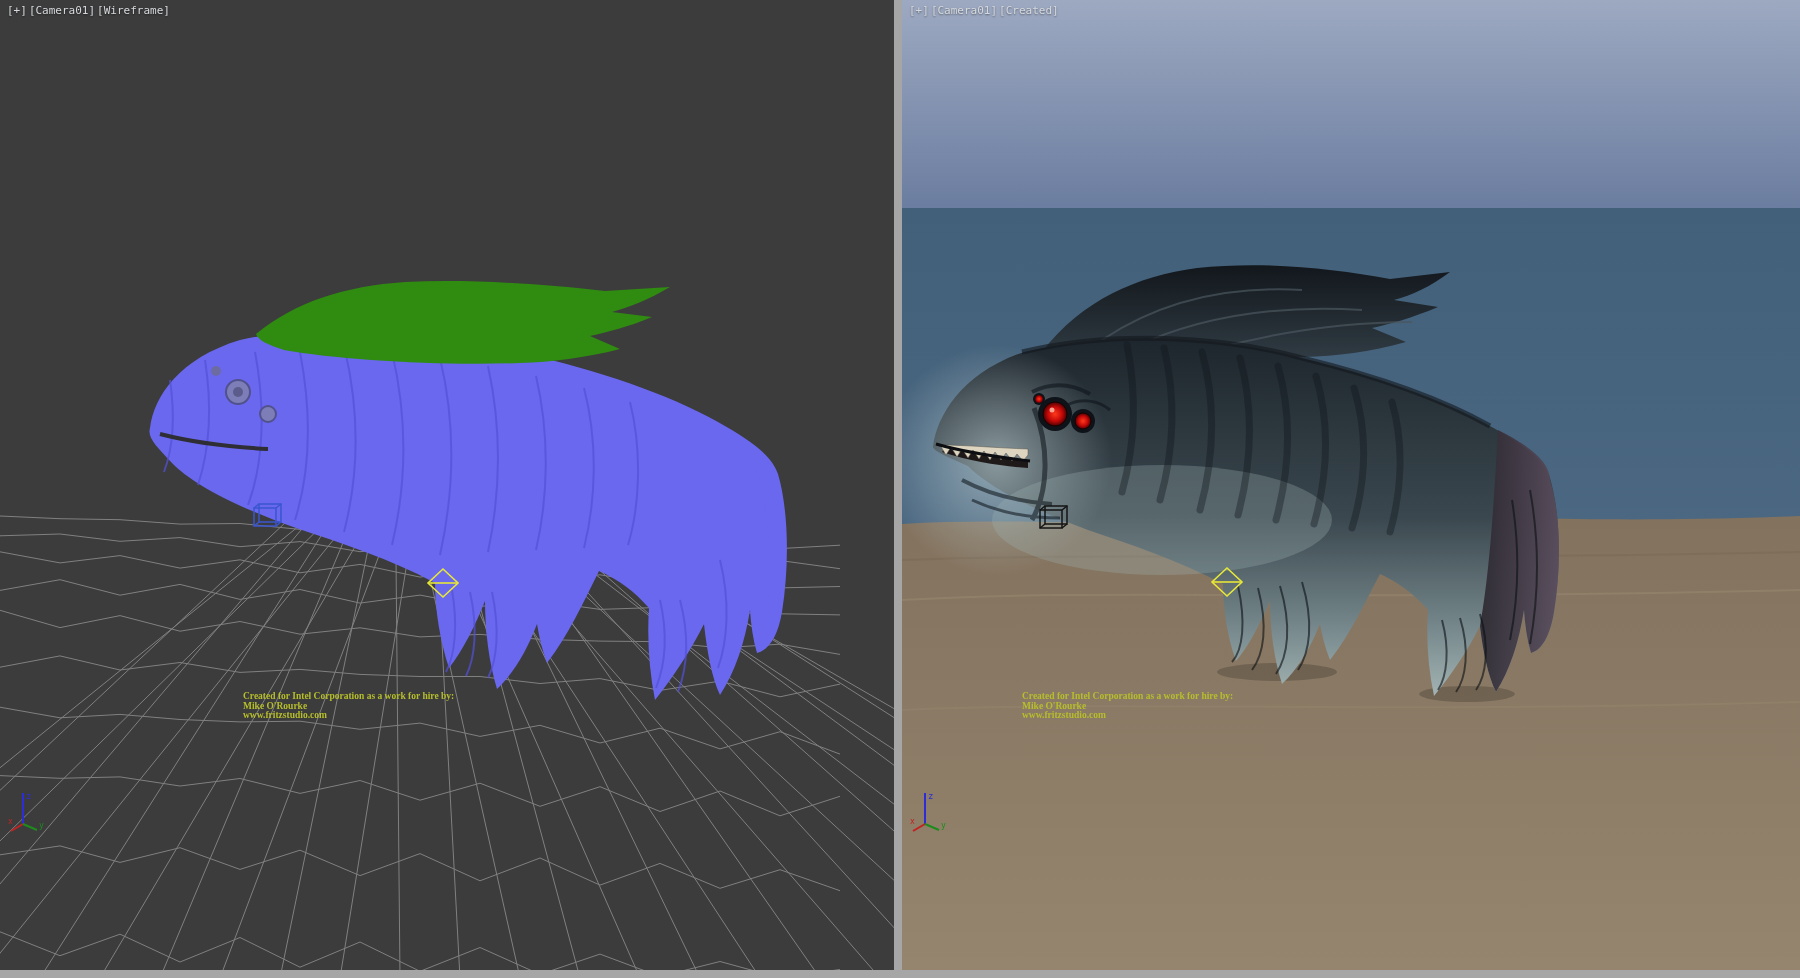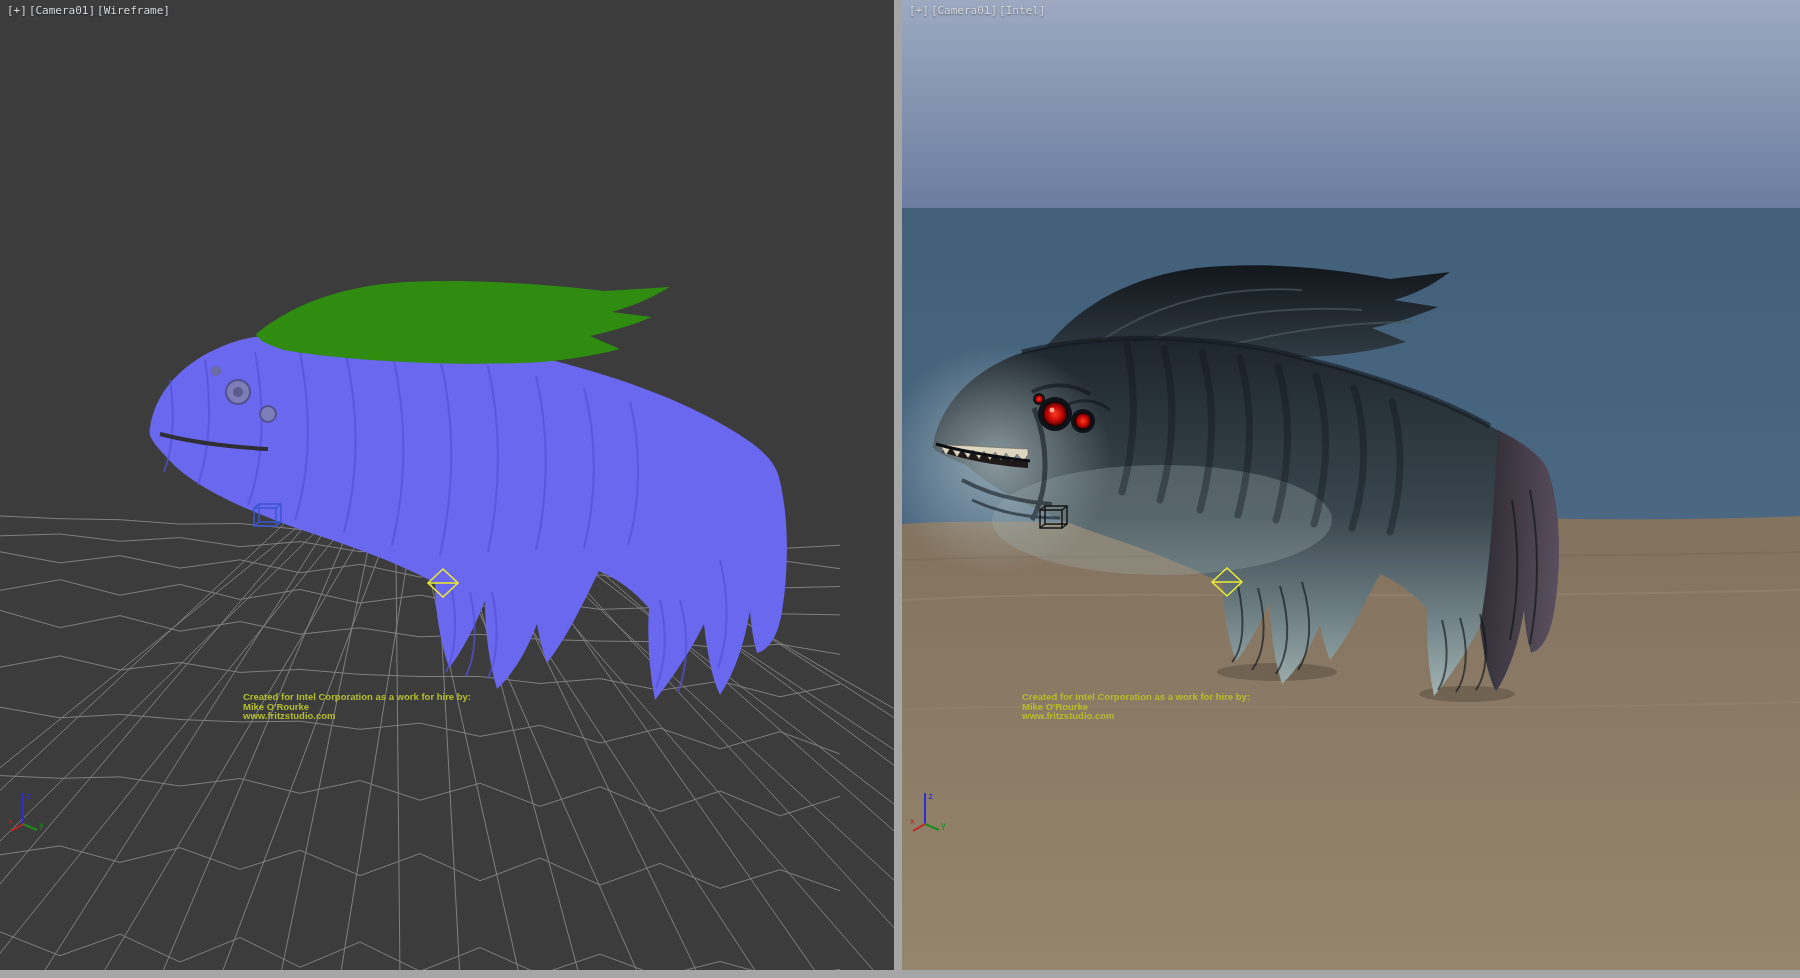--- a/index.html
+++ b/index.html
@@ -7,21 +7,21 @@
          font-family:"Liberation Sans",sans-serif;}
   .vp{position:absolute;top:0;height:970px;overflow:hidden;}
   .vp-left{left:0;width:894px;background:#3c3c3c;}
   .vp-right{left:902px;width:898px;background:#6b7da0;}
   .scene{position:absolute;left:0;top:0;width:100%;height:100%;display:block;}
   .vp-menu{position:absolute;top:4px;left:7px;z-index:6;display:flex;gap:2px;
            font-family:"DejaVu Sans Mono",monospace;font-size:11px;color:#d6d9dd;
            text-shadow:0 1px 2px rgba(0,0,0,.45);}
   .vp-menu span{cursor:default;}
   .credit{position:absolute;z-index:5;color:#b6be2c;font-size:9.5px;line-height:9.5px;
-          font-weight:bold;white-space:nowrap;font-family:Liberation Sans, sans-serif;}
+          font-weight:bold;white-space:nowrap;font-family:Liberation Serif, serif;}
   .axis{position:absolute;z-index:5;}
   .splitter{position:absolute;left:894px;top:0;width:8px;height:970px;background:#a6a6a6;cursor:ew-resize;}
   .bottombar{position:absolute;left:0;top:970px;width:1800px;height:8px;background:#a6a6a6;}
 </style>
 </head>
 <body>
 
 <div class="stage">
 
   <div class="vp vp-left">
@@ -292,21 +292,21 @@
       </g>
       <g stroke="#e8e838" fill="none" stroke-width="1.6">
         <path d="M 325 568 L 340 582 L 325 596 L 310 582 Z"></path>
         <line x1="310" y1="582" x2="340" y2="582"></line>
       </g>
     </svg>
 
     <div class="vp-menu">
       <span>[+]</span>
       <span>[Camera01]</span>
-      <span>[Intel]</span>
+      <span>[Created]</span>
     </div>
 
     <div class="credit" style="left:120px;top:692px;">
       <div>Created for Intel Corporation as a work for hire by:</div>
       <div>Mike O'Rourke</div>
       <div>www.fritzstudio.com</div>
     </div>
 
     <svg class="axis" style="left:8px;top:786px;" width="46" height="50">
       <line x1="15" y1="38" x2="15" y2="7" stroke="#2c2cd8" stroke-width="2"></line>

